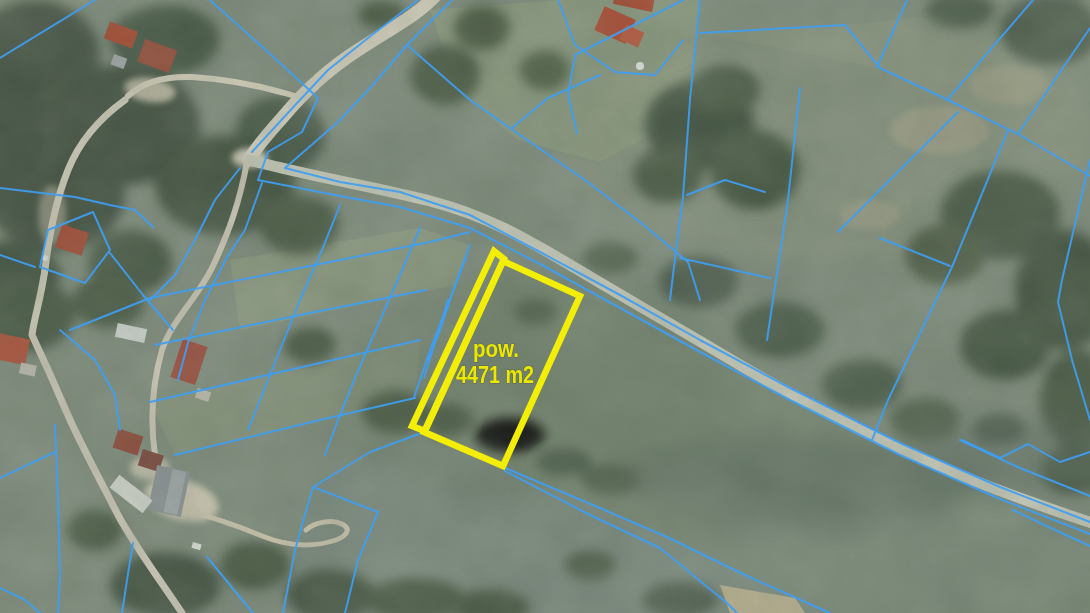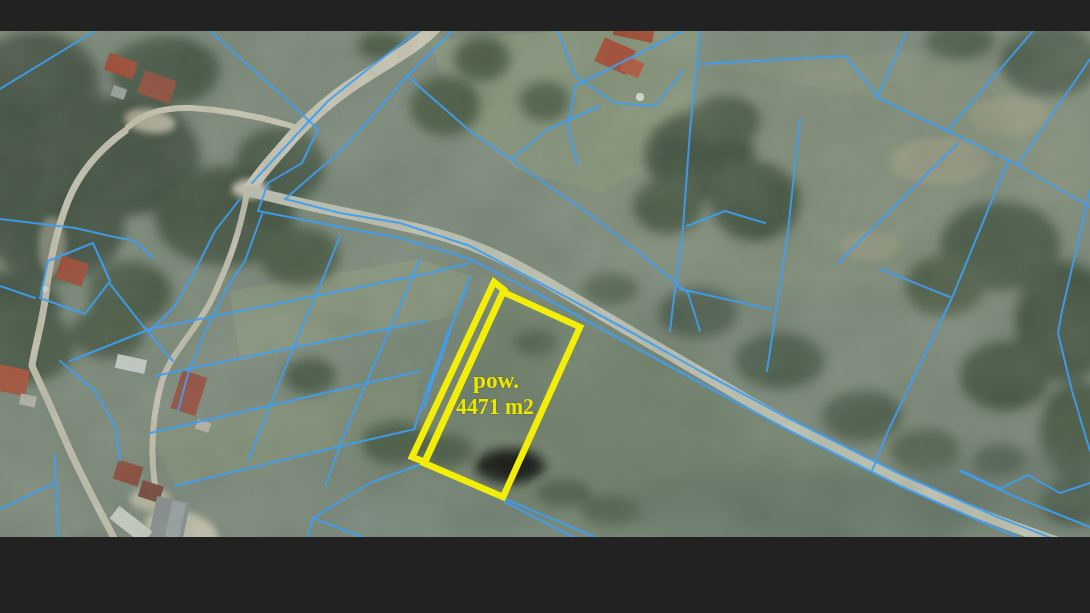--- a/index.html
+++ b/index.html
@@ -1,17 +1,17 @@
 <!DOCTYPE html>
 <html style="--parcel-boundary-blue: #3f9ef2; --parcel-highlight-yellow: #f2ee08; --area-label-yellow: #ece800;"><head>
 <meta charset="utf-8">
 <style>
   html,body{margin:0;padding:0;background:#222;}
-  .stage{position:relative;width:1090px;height:506px;overflow:hidden;
-         font-family:Liberation Serif, serif;margin-top:31px;}
+  .stage{position:relative;width:1090px;height:613px;overflow:hidden;
+         font-family:Liberation Sans, sans-serif;}
   svg{display:block;}
   .cad{fill:none;stroke:var(--parcel-boundary-blue,#3f9ef2);stroke-width:2;
        stroke-linejoin:round;stroke-linecap:round;opacity:.92;}
   .ypoly{fill:none;stroke:var(--parcel-highlight-yellow,#f2ee08);stroke-width:6.5;
          stroke-linejoin:miter;}
   .plabel{fill:var(--area-label-yellow,#ece800);font-weight:bold;font-size:24px;
           text-anchor:middle;paint-order:stroke;stroke:rgba(40,56,34,.35);stroke-width:1px;}
   .road{fill:none;stroke-linecap:round;stroke-linejoin:round;}
 </style>
 </head>

